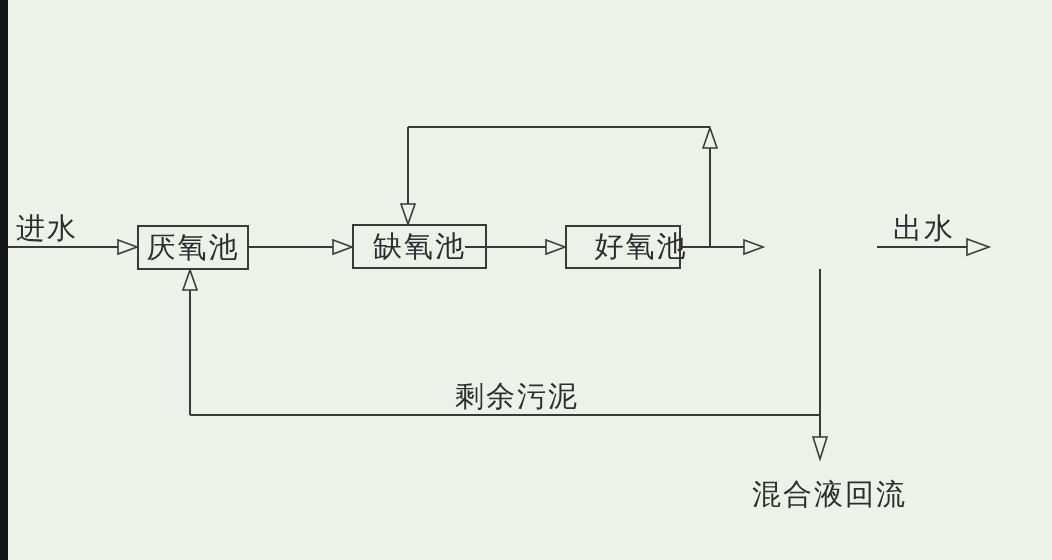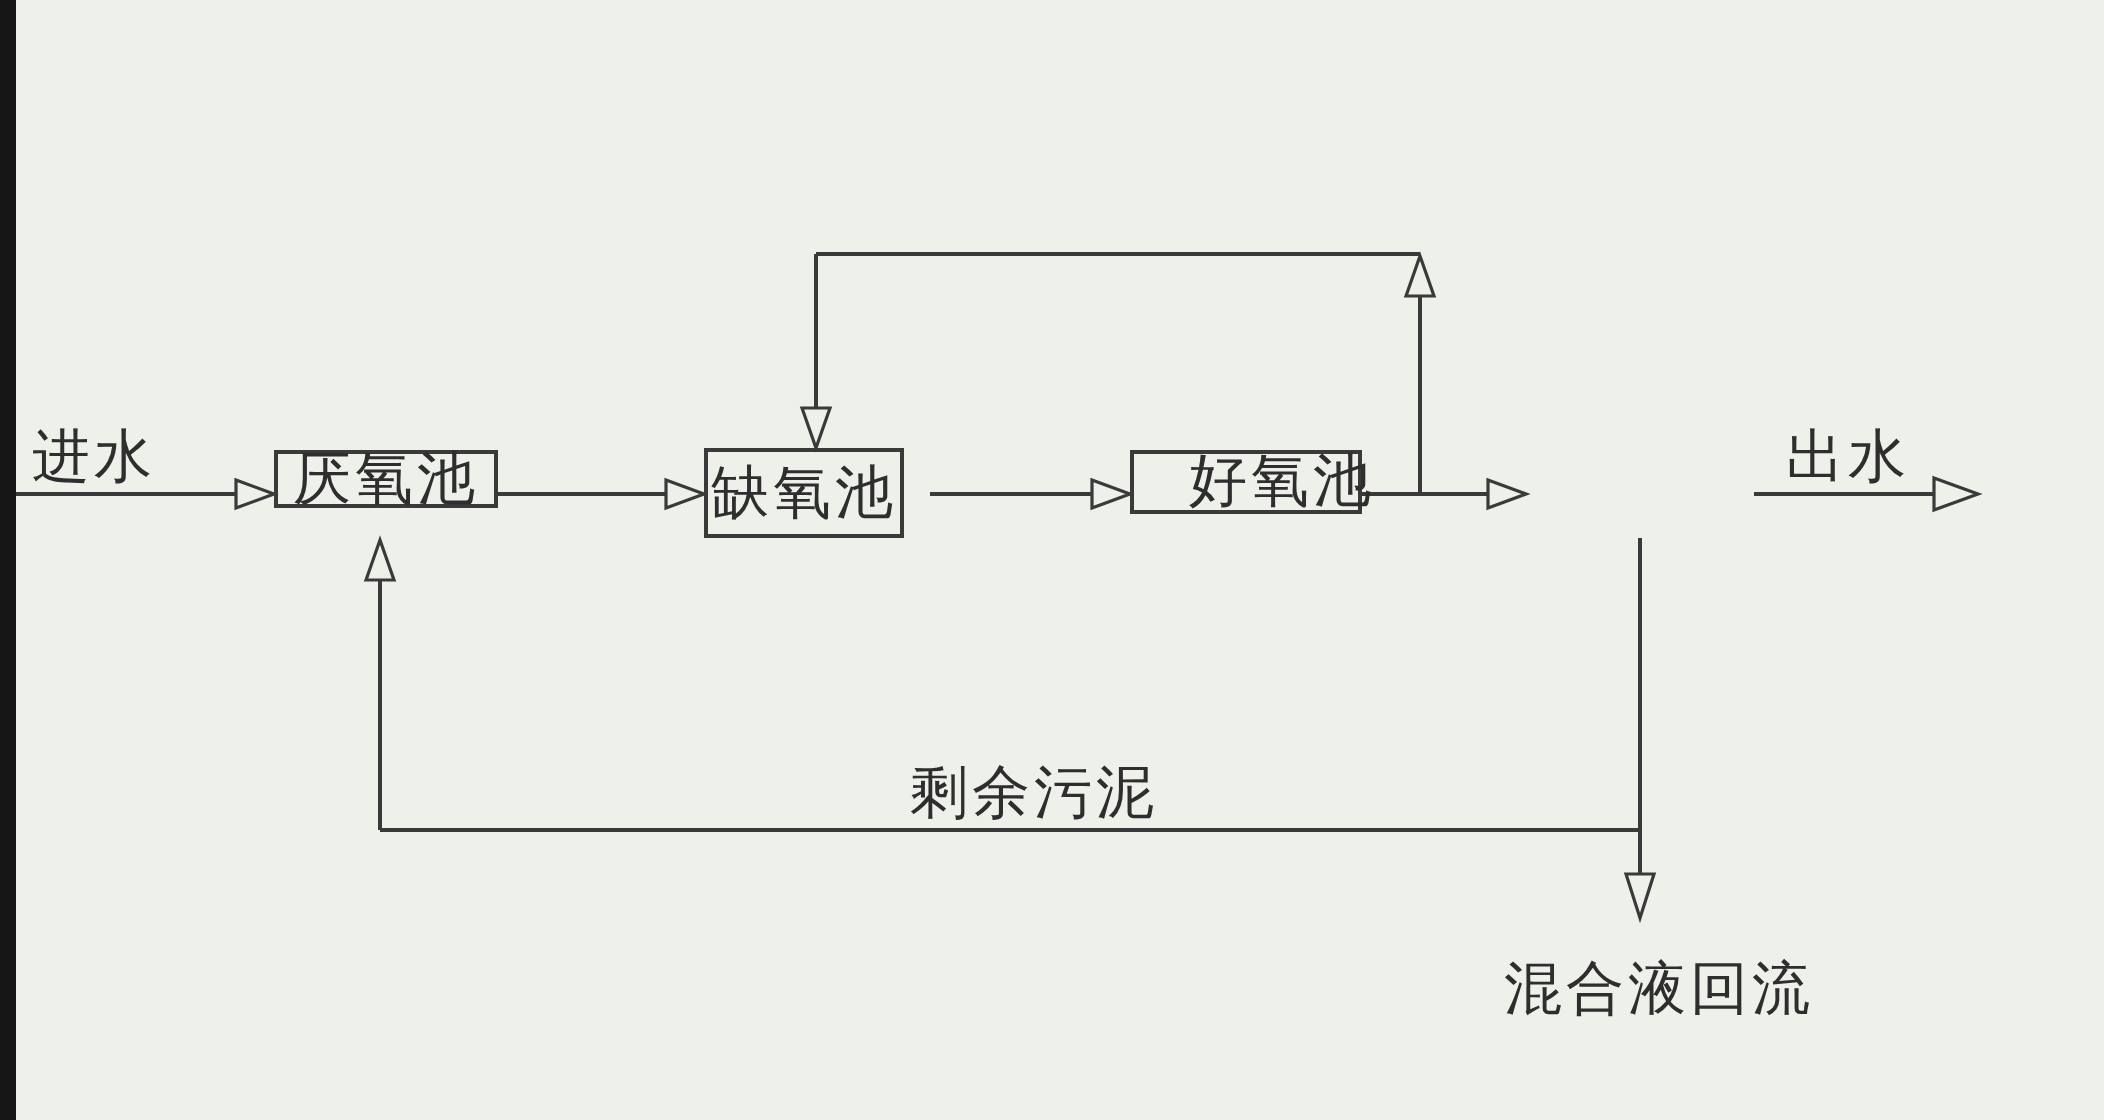--- a/index.html
+++ b/index.html
@@ -37,23 +37,23 @@
     font-size: 29px;
     letter-spacing: 2px;
     white-space: nowrap;
   }
   .flow-label {
     position: absolute;
     font-size: 29px;
     letter-spacing: 2px;
     white-space: nowrap;
   }
-  #box-anaerobic   { left: 137px; top: 225px; width: 112px; height: 29px; }
-  #box-anoxic      { left: 352px; top: 224px; width: 100px; height: 45px; }
-  #box-aerobic     { left: 565px; top: 225px; width: 116px; height: 32px; padding-left: 36px; }
+  #box-anaerobic   { left: 137px; top: 225px; width: 112px; height: 45px; }
+  #box-anoxic      { left: 352px; top: 224px; width: 135px; height: 45px; }
+  #box-aerobic     { left: 565px; top: 225px; width: 116px; height: 44px; padding-left: 36px; }
   #box-sediment    { left: 763px; top: 225px; width: 114px; height: 44px; }
 
   #label-influent            { left: 16px;  top: 209px; }
   #label-effluent            { left: 893px; top: 209px; }
   #label-mixed-liquor-return { left: 479px; top: 85px; }
   #label-return-sludge       { left: 455px; top: 377px; }
   #label-excess-sludge       { left: 752px; top: 475px; }
 </style>
 </head>
 <body>

